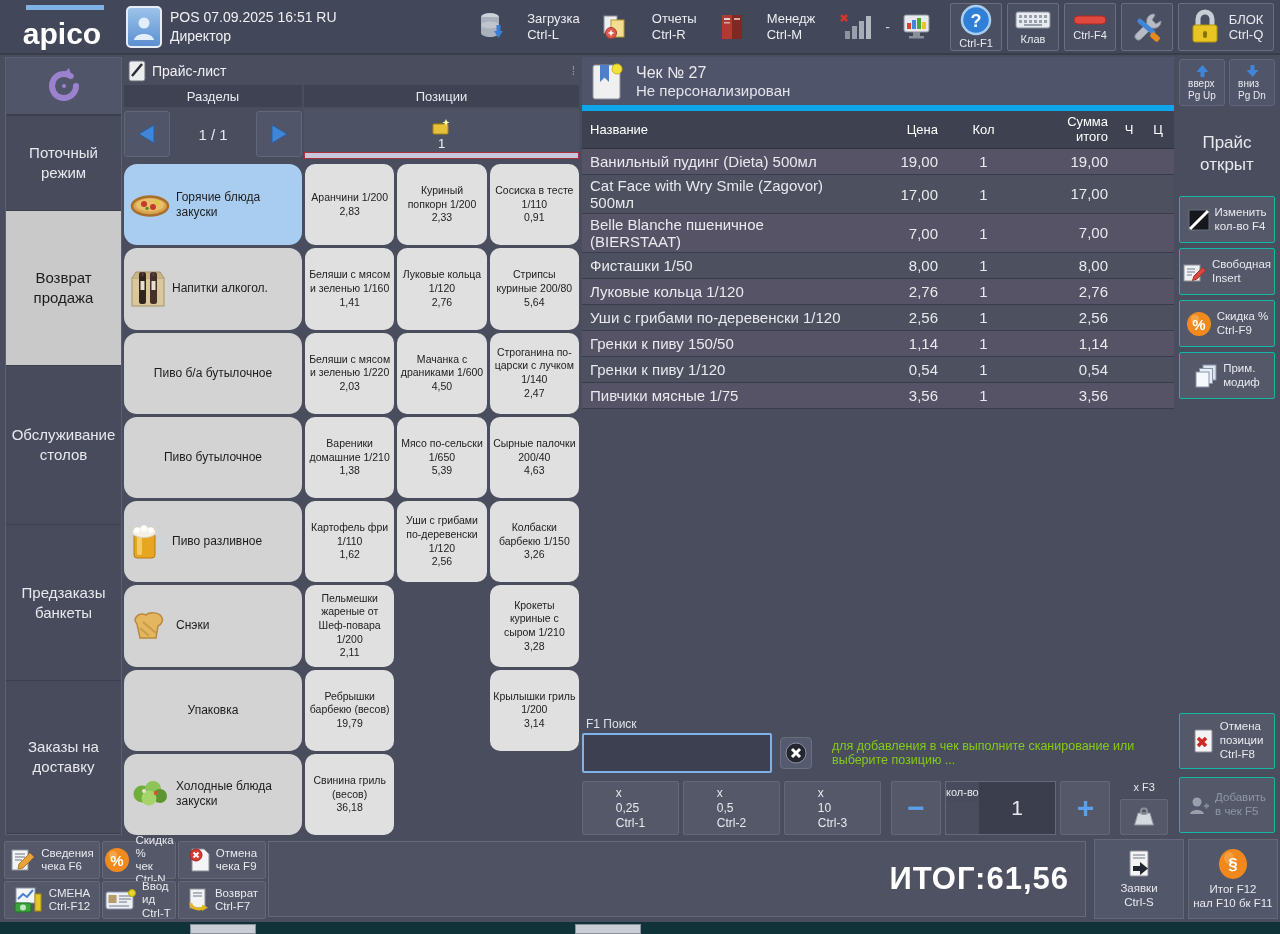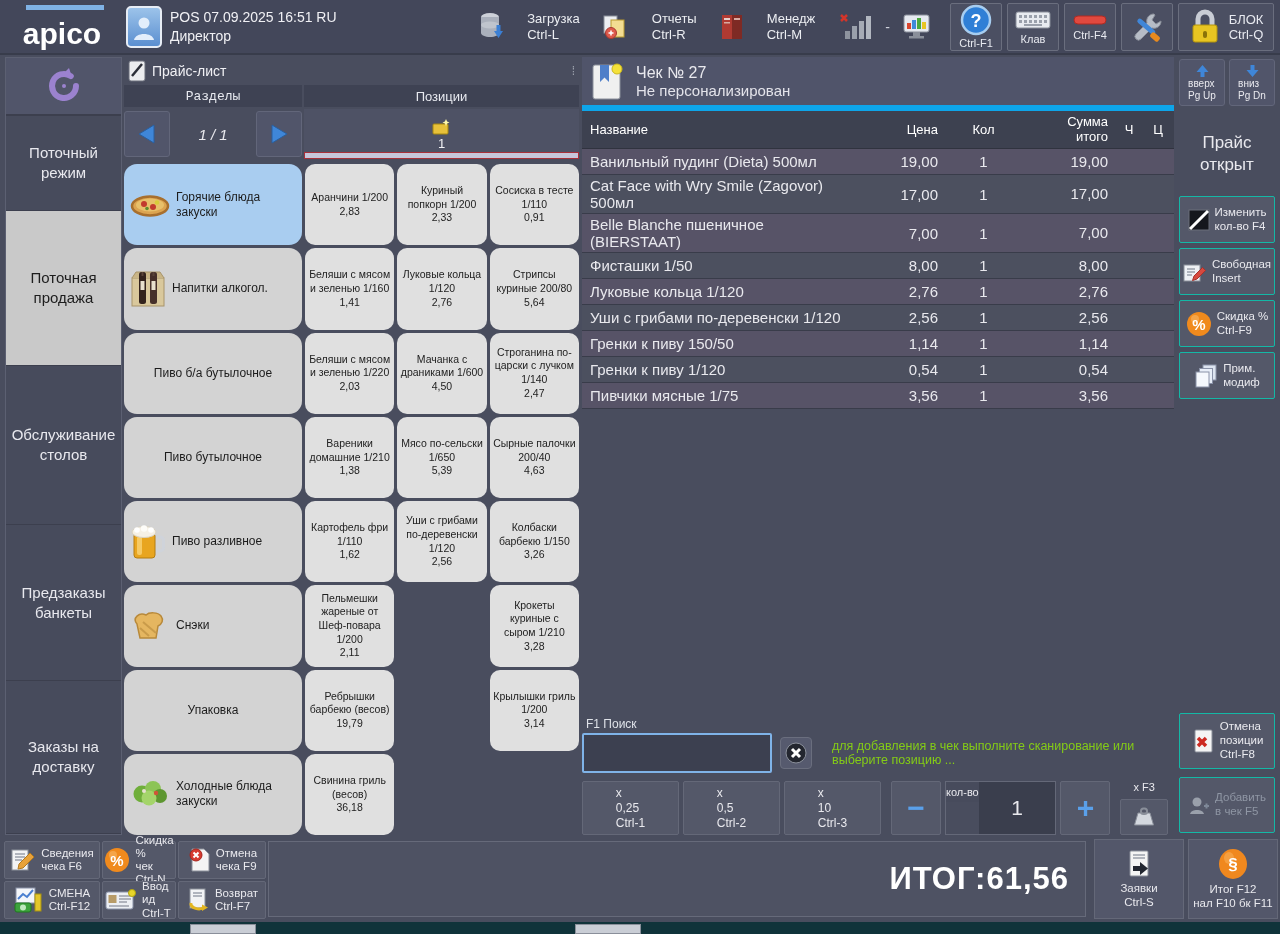--- a/index.html
+++ b/index.html
@@ -28,21 +28,21 @@
 .mode.sel{background:#c9c9c9;color:#1d1d1d;}
 
 #pricelist{position:absolute;left:124px;top:57px;width:455px;height:778px;display:flex;flex-direction:column;}
 #pl-title{height:28px;display:flex;align-items:center;gap:6px;padding:0 4px;font-size:14px;color:#f0f0f4;}
 #pl-title .dots{margin-left:auto;color:#9aa0ac;font-size:12px;}
 #pl-cols{height:22px;display:flex;gap:2px;}
 .pl-col-h{background:#3e4253;display:flex;align-items:center;justify-content:center;font-size:13px;color:#e8eaf0;}
 #pl-controls{height:50px;display:flex;gap:2px;margin-top:2px;}
 #pl-pager{width:178px;display:flex;align-items:center;gap:4px;}
 .pg-arrow{width:46px;height:46px;background:#51556a;border:1px solid #62667a;border-radius:3px;display:flex;align-items:center;justify-content:center;cursor:pointer;}
-#pl-pageno{flex:1;text-align:center;font-size:15px;font-style:italic;}
+#pl-pageno{flex:1;text-align:center;font-size:15px;}
 #pos-tab{flex:1;background:#4e5265;position:relative;display:flex;flex-direction:column;align-items:center;justify-content:center;cursor:pointer;}
 #pos-tab .lbl{font-size:13px;color:#f0f0f4;}
 #pos-tab .underline{position:absolute;left:0;right:0;bottom:0;height:7px;background:#c7c7db;border:1px solid #a8303a;}
 #pl-body{flex:1;display:flex;gap:3px;margin-top:5px;}
 #categories{width:178px;display:flex;flex-direction:column;gap:3px;}
 .cat{flex:1;background:#d3d3d3;border-radius:13px;display:flex;align-items:center;padding:4px 6px;gap:6px;color:#1c1c1c;font-size:12px;cursor:pointer;line-height:1.25;}
 .cat.sel{background:#a9cdf0;}
 .cat.noicon{justify-content:center;text-align:center;}
 #items-grid{flex:1;display:grid;grid-template-columns:repeat(3,1fr);grid-auto-rows:1fr;gap:3px;}
 .prod{background:#e0e0e0;border-radius:10px;color:#222;font-size:10.5px;display:flex;align-items:center;justify-content:center;text-align:center;padding:3px;cursor:pointer;line-height:1.3;}
@@ -250,40 +250,40 @@
     <span class="icon">
       <svg width="44" height="44" viewBox="0 0 44 44">
           <path d="M34 22a12 12 0 1 1-5.2-9.9" fill="none" stroke="#9b82cf" stroke-width="6" stroke-linecap="round"></path>
           <path d="M27 4l3.5 10.5L20 11z" fill="#9b82cf"></path>
           <circle cx="22" cy="22" r="2" fill="#9b82cf"></circle>
         </svg>
     </span>
   </div>
   <div id="sidebar-modes" style="display:flex;flex-direction:column;flex:1;">
       <div class="mode" style="flex:91">Поточный режим</div>
-      <div class="mode sel" style="flex:155">Поточная продажа</div>
+      <div class="mode sel" style="flex:155">Возврат продажа</div>
       <div class="mode" style="flex:160">Обслуживание столов</div>
       <div class="mode" style="flex:156">Предзаказы банкеты</div>
       <div class="mode" style="flex:153">Заказы на доставку</div>
     </div>
 </div>
 
 <div id="pricelist">
   <div id="pl-title">
     <span class="icon">
       <svg width="18" height="22" viewBox="0 0 18 22">
           <rect x="1" y="1" width="16" height="20" rx="2" fill="#ecedef" stroke="#6a6e7a"></rect>
           <path d="M4 16L14 4" stroke="#2c2f38" stroke-width="2.5"></path>
         </svg>
     </span>
     <span>Прайс-лист</span>
     <span class="dots">⁞</span>
   </div>
   <div id="pl-cols">
-    <div class="pl-col-h" style="width:178px;font-family:Liberation Mono, monospace;">Разделы</div>
+    <div class="pl-col-h" style="width:178px;">Разделы</div>
     <div class="pl-col-h" style="flex:1;">Позиции</div>
   </div>
   <div id="pl-controls">
     <div id="pl-pager">
       <div class="pg-arrow">
         <span class="icon">
             <svg width="24" height="24">
               <path d="M19 3v18L4 12z" fill="#3f86d8" stroke="#2a5f9e"></path>
             </svg>
           </span>

